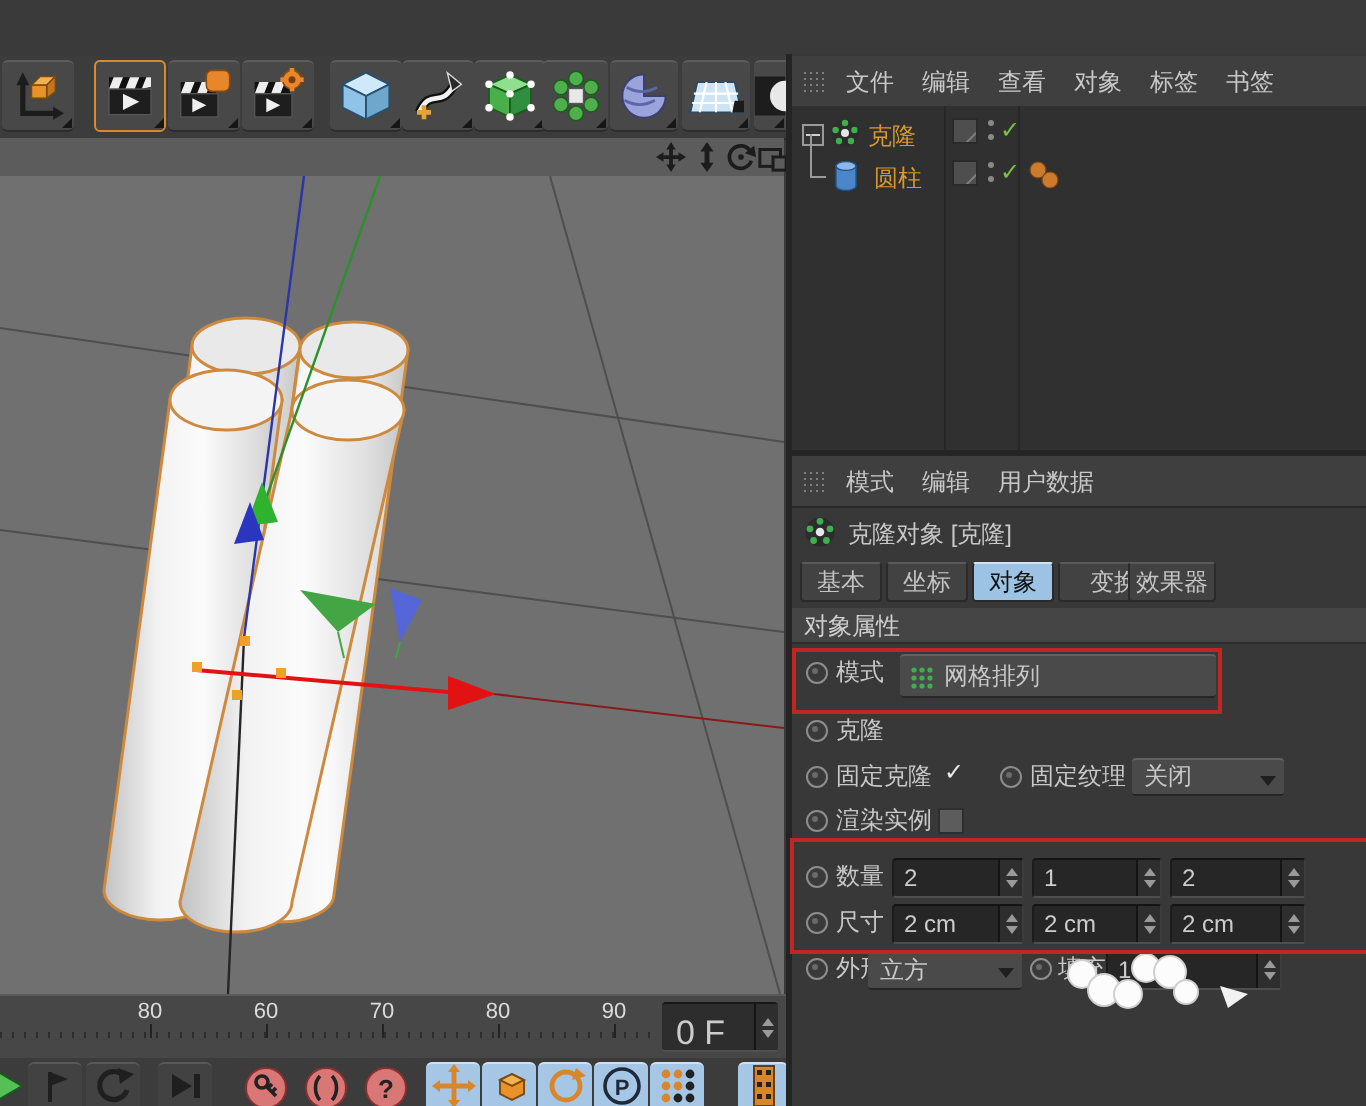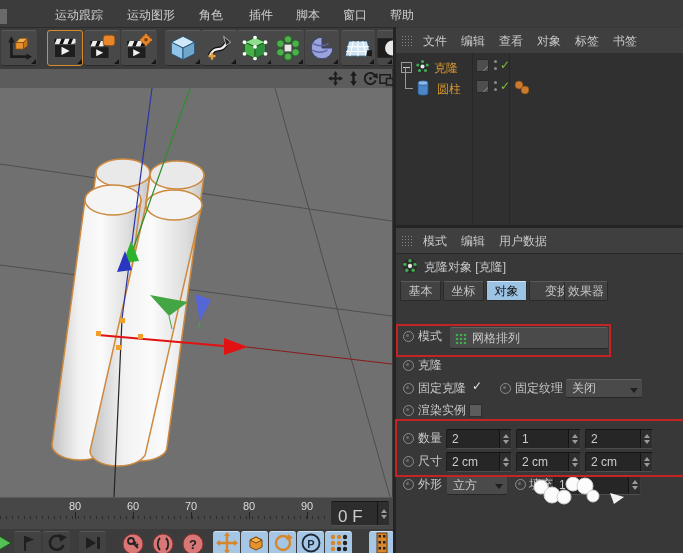--- a/index.html
+++ b/index.html
@@ -67,30 +67,20 @@
   .ddarr{position:absolute;right:4px;top:8px;width:0;height:0;border-left:4px solid transparent;
       border-right:4px solid transparent;border-top:5px solid #1f1f1f}
   .redbox{position:absolute;border:2px solid #c32424;pointer-events:none}
   .cbox{position:absolute;width:11px;height:11px;background:#5c5c5c;border:1px solid #2e2e2e}
 </style>
 </head>
 <body>
 
 <div id="app">
 
-  <div class="abs" id="menubar">
-    <div class="abs" style="left:0;top:9px;width:7px;height:15px;background:#6a6a6a"></div>
-    <span class="menu-item" style="left:55px">运动跟踪</span>
-    <span class="menu-item" style="left:127px">运动图形</span>
-    <span class="menu-item" style="left:199px">角色</span>
-    <span class="menu-item" style="left:249px">插件</span>
-    <span class="menu-item" style="left:296px">脚本</span>
-    <span class="menu-item" style="left:343px">窗口</span>
-    <span class="menu-item" style="left:390px">帮助</span>
-  </div>
 
   <div class="abs" id="toolbar">
     <div class="tbtn" style="left:1px">
       <svg width="26" height="26" viewBox="0 0 24 24">
         <path d="M5,6 L5,20 L20,20" stroke="#1c1c1c" stroke-width="2.4" fill="none"></path>
         <polygon points="2,7 8,7 5,1" fill="#1c1c1c"></polygon>
           <polygon points="19,17 19,23 24,20" fill="#1c1c1c"></polygon>
         <polygon points="9,7 13,3 20,3 16,7" fill="#f2b14e" stroke="#7a4a10" stroke-width=".7"></polygon>
         <polygon points="16,7 20,3 20,10 16,13" fill="#c4761f" stroke="#7a4a10" stroke-width=".7"></polygon>
         <rect x="9" y="7" width="7" height="6" fill="#e8922a" stroke="#7a4a10" stroke-width=".7"></rect>
@@ -460,20 +450,21 @@
       </svg>
       <span class="abs txt" style="left:28px;top:6px">克隆对象 [克隆]</span>
     </div>
 
     <span class="tab" style="left:4px;width:41px">基本</span>
     <span class="tab" style="left:47px;width:41px">坐标</span>
     <span class="tab active" style="left:90px;width:41px">对象</span>
     <span class="tab" style="left:133px;width:56px">变换</span>
     <span class="tab" style="left:168px;width:44px">效果器</span>
 
+    <div class="sechdr">对象属性</div>
 
     <div class="radio" style="left:7px;top:304px"></div>
     <span class="abs txt" style="left:22px;top:302px">模式</span>
     <div class="raised" style="left:54px;top:300px;width:158px;height:22px;line-height:20px">
       <svg class="abs" style="left:5px;top:5px" width="12" height="12" viewBox="0 0 12 12">
         <circle cx="2" cy="2" r="1.3" fill="#3fae4e"></circle>
           <circle cx="6" cy="2" r="1.3" fill="#3fae4e"></circle>
           <circle cx="10" cy="2" r="1.3" fill="#3fae4e"></circle>
         <circle cx="2" cy="6" r="1.3" fill="#3fae4e"></circle>
           <circle cx="6" cy="6" r="1.3" fill="#3fae4e"></circle>
@@ -545,21 +536,21 @@
     <div class="field" style="left:189px;top:425px;width:68px;height:20px;line-height:18px">
       <span>2 cm</span>
       <div class="spin">
           <i class="up"></i>
           <i class="dn"></i>
         </div>
     </div>
 
     <div class="radio" style="left:7px;top:452px"></div>
     <span class="abs txt" style="left:22px;top:450px">外形</span>
-    <div class="raised" style="left:51px;top:448px;width:60px;height:20px;line-height:18px">
+    <div class="raised" style="left:38px;top:448px;width:77px;height:20px;line-height:18px">
       <span>立方</span>
       <div class="ddarr"></div>
     </div>
     <div class="radio" style="left:119px;top:452px"></div>
     <span class="abs txt" style="left:133px;top:450px">填充</span>
     <div class="field" style="left:157px;top:448px;width:88px;height:20px;line-height:18px">
       <span>100</span>
       <div class="spin">
           <i class="up"></i>
           <i class="dn"></i>

